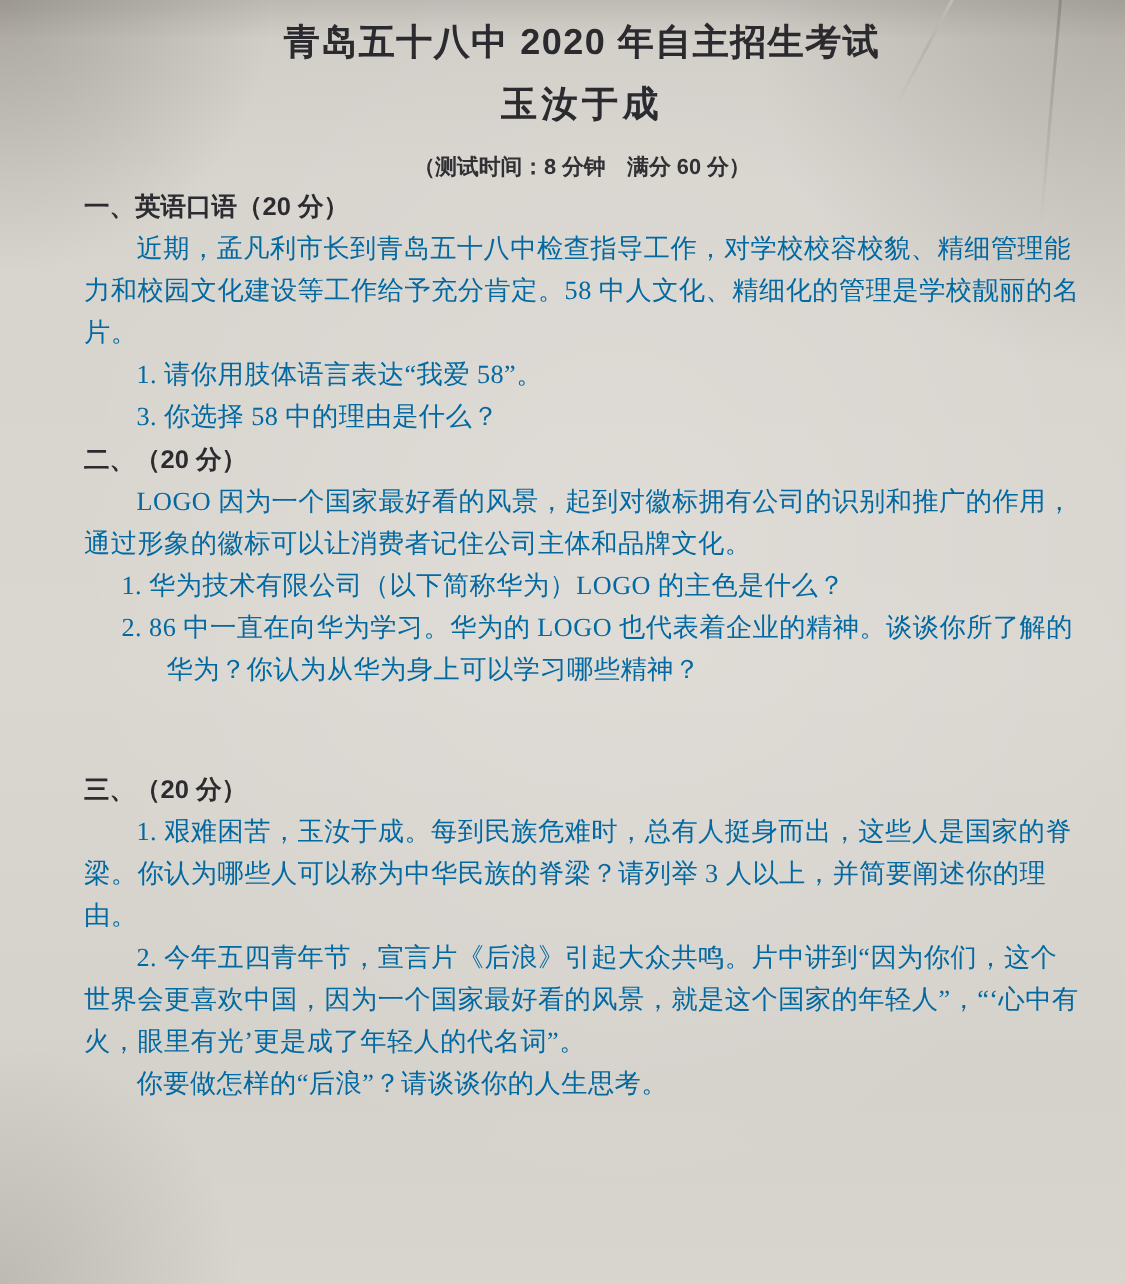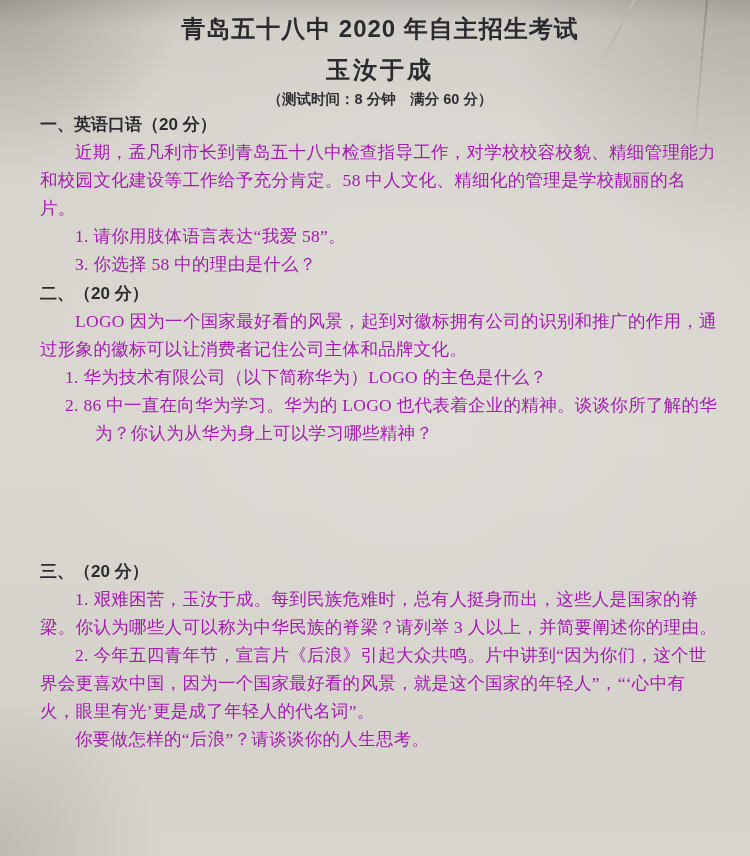--- a/index.html
+++ b/index.html
@@ -36,21 +36,21 @@
     top: -10px;
     right: 110px;
     width: 1.5px;
     height: 90px;
     background: linear-gradient(180deg, rgba(255,255,255,0.35), rgba(120,114,108,0.18), rgba(0,0,0,0));
     transform: rotate(28deg);
     transform-origin: top center;
   }
   .page {
     position: relative;
-    padding: 13px 30px 0 40px;
+    padding: 13px 30px 0 56px;
     box-sizing: border-box;
     width: 750px;
     height: 612px;
   }
   .title {
     margin: 0;
     text-align: center;
     font-size: 24px;
     line-height: 32px;
     font-weight: 700;
@@ -62,44 +62,44 @@
     margin: 9px 0 0 0;
     text-align: center;
     font-size: 24px;
     line-height: 32px;
     font-weight: 700;
     letter-spacing: 3px;
     color: #2a2a2f;
     font-family: "Liberation Sans", "DejaVu Sans", sans-serif;
   }
   .meta {
-    margin-top: 3px;
+    margin-top: 16px;
     text-align: center;
     font-size: 14.5px;
     line-height: 20px;
     font-weight: 700;
     color: #303035;
     font-family: "Liberation Sans", "DejaVu Sans", sans-serif;
   }
   .sec-heading {
     margin: 3px 0 0 0;
     font-size: 17px;
     line-height: 26px;
     font-weight: 700;
     color: #2b2b30;
     font-family: "Liberation Sans", "DejaVu Sans", sans-serif;
   }
   .sec-heading.gap-md { }
-  .sec-heading.gap-lg { margin-top: 112px; }
+  .sec-heading.gap-lg { margin-top: 54px; }
   p {
     margin: 0;
     font-size: 17.5px;
     line-height: 28px;
     letter-spacing: 0.3px;
-    color: #a21caf;
+    color: #0369a1;
   }
   .indent2 { text-indent: 2em; }
   .hang {
     padding-left: 55px;
     text-indent: -30px;
   }
 </style>
 </head>
 <body>
 

